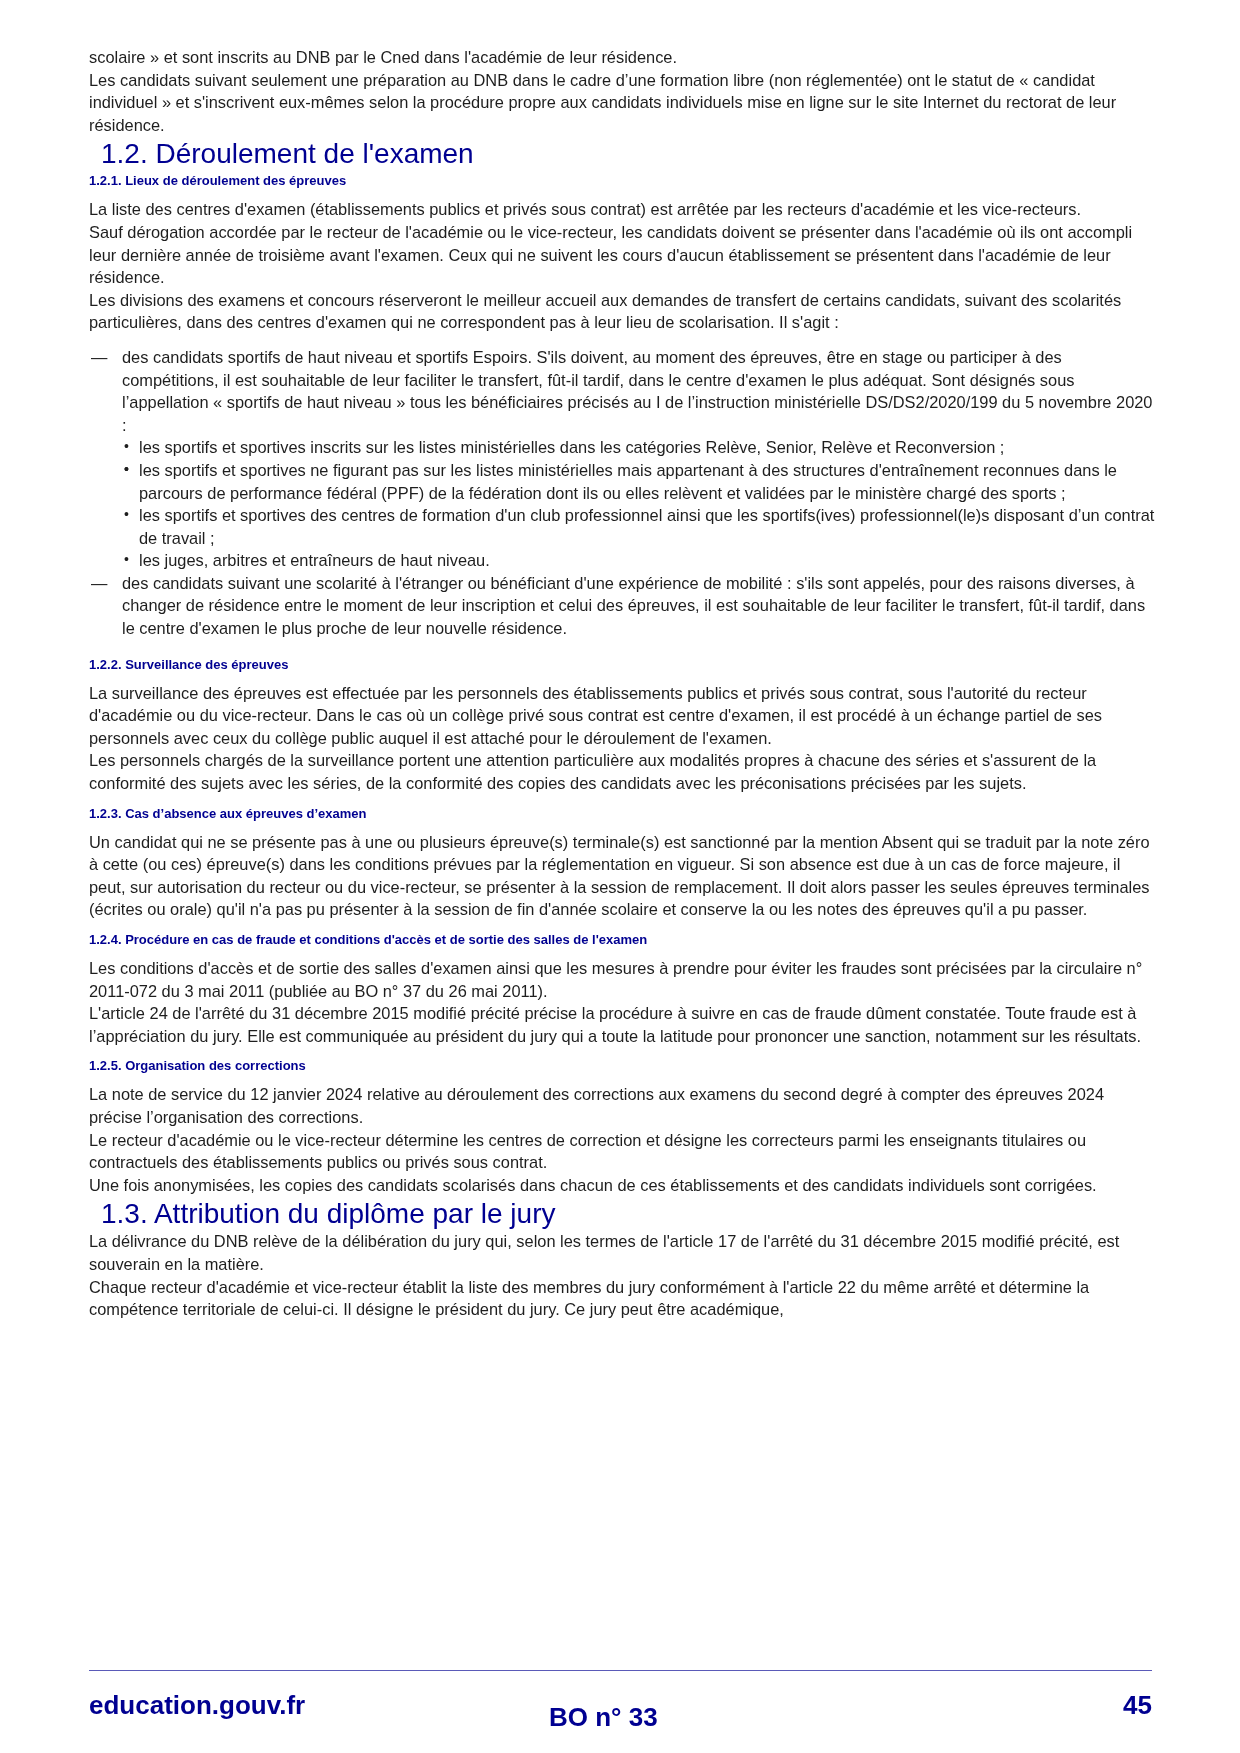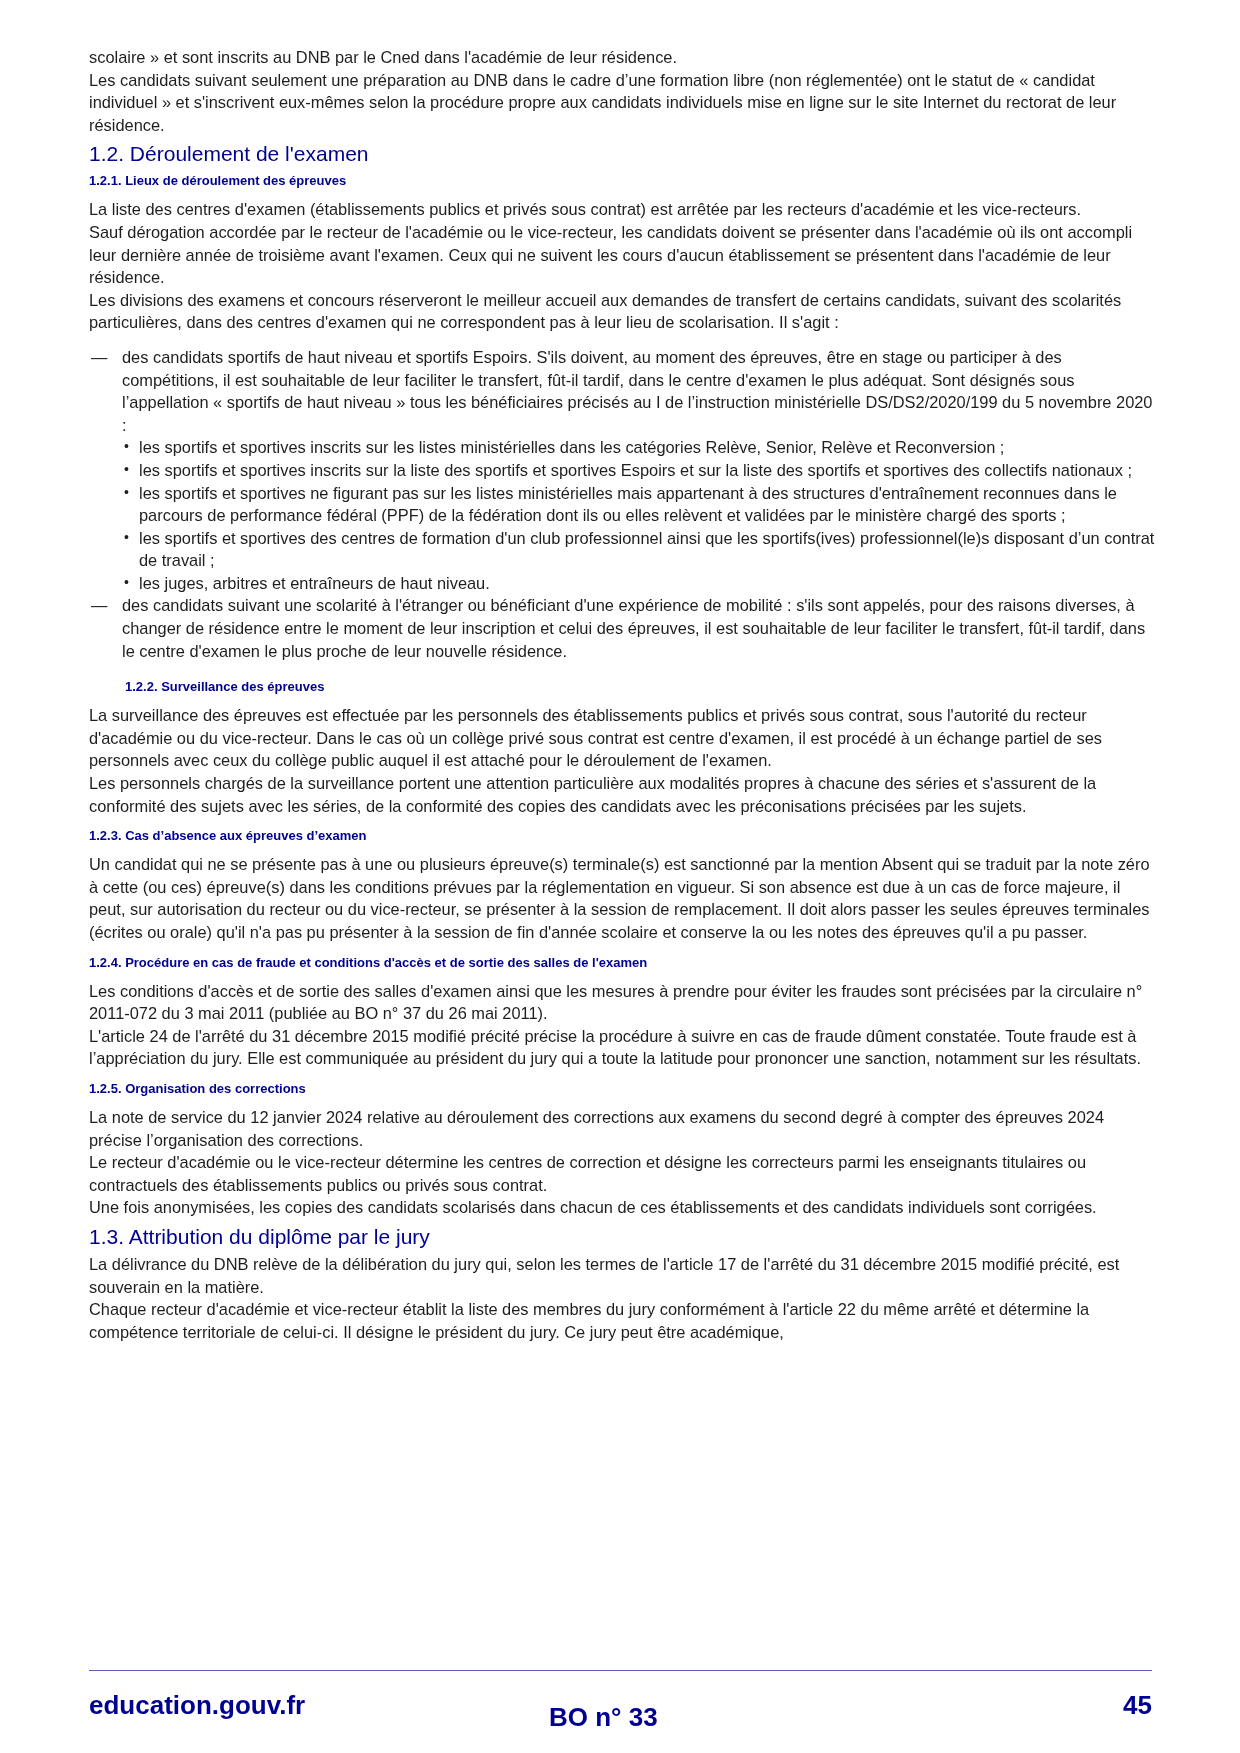--- a/index.html
+++ b/index.html
@@ -7,22 +7,22 @@
       width: 1240px; height: 1753px; position: relative; overflow: hidden;
       font-family: "Liberation Sans", "DejaVu Sans", sans-serif;
       color: #1e1e1e;
     }
     .page {
       position: absolute; left: 89px; top: 46px; width: 1070px;
       font-size: 16.4px; line-height: 22.6px;
     }
     p { margin: 0; }
     .h2 {
-      color: #000091; font-size: 21px; line-height: 28px; font-weight: 500;
-      margin: 4px 0 2px 0;
+      color: #000091; font-size: 28px; line-height: 28px; font-weight: 500;
+      margin: 4px 0 2px 12px;
     }
     .h3 {
       color: #000091; font-size: 13px; line-height: 22px; font-weight: 600;
       margin: 0 0 6px 0;
     }
     .h3.spaced { margin-top: 8px; }
     .dash-list { list-style: none; margin: 12px 0 0 0; padding: 0; }
     .dash-item { position: relative; padding-left: 33px; }
     .dash-glyph { position: absolute; left: 2px; top: 0; }
     .bullet-list { list-style: none; margin: 0; padding: 0; }
@@ -59,21 +59,20 @@
     <li class="dash-item">
       <span class="dash-glyph">—</span>
       <span>des candidats sportifs de haut niveau et sportifs Espoirs. S'ils doivent, au moment des épreuves, être en stage ou participer à des compétitions, il est souhaitable de leur faciliter le transfert, fût-il tardif, dans le centre d'examen le plus adéquat. Sont désignés sous l’appellation « sportifs de haut niveau » tous les bénéficiaires précisés au I de l’instruction ministérielle DS/DS2/2020/199 du 5 novembre 2020 :</span>
       <ul class="bullet-list">
         <li class="bullet-item">
           <span class="bullet-glyph">•</span>
           <span>les sportifs et sportives inscrits sur les listes ministérielles dans les catégories Relève, Senior, Relève et Reconversion ;</span>
         </li>
         <li class="bullet-item">
           <span class="bullet-glyph">•</span>
-          <span>les sportifs et sportives inscrits sur la liste des sportifs et sportives Espoirs et sur la liste des sportifs et sportives des collectifs nationaux ;</span>
         </li>
         <li class="bullet-item">
           <span class="bullet-glyph">•</span>
           <span>les sportifs et sportives ne figurant pas sur les listes ministérielles mais appartenant à des structures d'entraînement reconnues dans le parcours de performance fédéral (PPF) de la fédération dont ils ou elles relèvent et validées par le ministère chargé des sports ;</span>
         </li>
         <li class="bullet-item">
           <span class="bullet-glyph">•</span>
           <span>les sportifs et sportives des centres de formation d'un club professionnel ainsi que les sportifs(ives) professionnel(le)s disposant d’un contrat de travail ;</span>
         </li>
         <li class="bullet-item">
@@ -81,21 +80,21 @@
           <span>les juges, arbitres et entraîneurs de haut niveau.</span>
         </li>
       </ul>
     </li>
     <li class="dash-item">
       <span class="dash-glyph">—</span>
       <span>des candidats suivant une scolarité à l'étranger ou bénéficiant d'une expérience de mobilité : s'ils sont appelés, pour des raisons diverses, à changer de résidence entre le moment de leur inscription et celui des épreuves, il est souhaitable de leur faciliter le transfert, fût-il tardif, dans le centre d'examen le plus proche de leur nouvelle résidence.</span>
     </li>
   </ul>
 
-  <div class="h3 spaced" style="margin-top:14px;margin-left:36px;">1.2.2. Surveillance des épreuves</div>
+  <div class="h3 spaced" style="margin-top:14px;">1.2.2. Surveillance des épreuves</div>
   <p>La surveillance des épreuves est effectuée par les personnels des établissements publics et privés sous contrat, sous l'autorité du recteur d'académie ou du vice-recteur. Dans le cas où un collège privé sous contrat est centre d'examen, il est procédé à un échange partiel de ses personnels avec ceux du collège public auquel il est attaché pour le déroulement de l'examen.</p>
   <p>Les personnels chargés de la surveillance portent une attention particulière aux modalités propres à chacune des séries et s'assurent de la conformité des sujets avec les séries, de la conformité des copies des candidats avec les préconisations précisées par les sujets.</p>
 
   <div class="h3 spaced">1.2.3. Cas d’absence aux épreuves d’examen</div>
   <p>Un candidat qui ne se présente pas à une ou plusieurs épreuve(s) terminale(s) est sanctionné par la mention Absent qui se traduit par la note zéro à cette (ou ces) épreuve(s) dans les conditions prévues par la réglementation en vigueur. Si son absence est due à un cas de force majeure, il peut, sur autorisation du recteur ou du vice-recteur, se présenter à la session de remplacement. Il doit alors passer les seules épreuves terminales (écrites ou orale) qu'il n'a pas pu présenter à la session de fin d'année scolaire et conserve la ou les notes des épreuves qu'il a pu passer.</p>
 
   <div class="h3 spaced">1.2.4. Procédure en cas de fraude et conditions d'accès et de sortie des salles de l'examen</div>
   <p>Les conditions d'accès et de sortie des salles d'examen ainsi que les mesures à prendre pour éviter les fraudes sont précisées par la circulaire n° 2011-072 du 3 mai 2011 (publiée au BO n° 37 du 26 mai 2011).</p>
   <p>L'article 24 de l'arrêté du 31 décembre 2015 modifié précité précise la procédure à suivre en cas de fraude dûment constatée. Toute fraude est à l’appréciation du jury. Elle est communiquée au président du jury qui a toute la latitude pour prononcer une sanction, notamment sur les résultats.</p>
 

